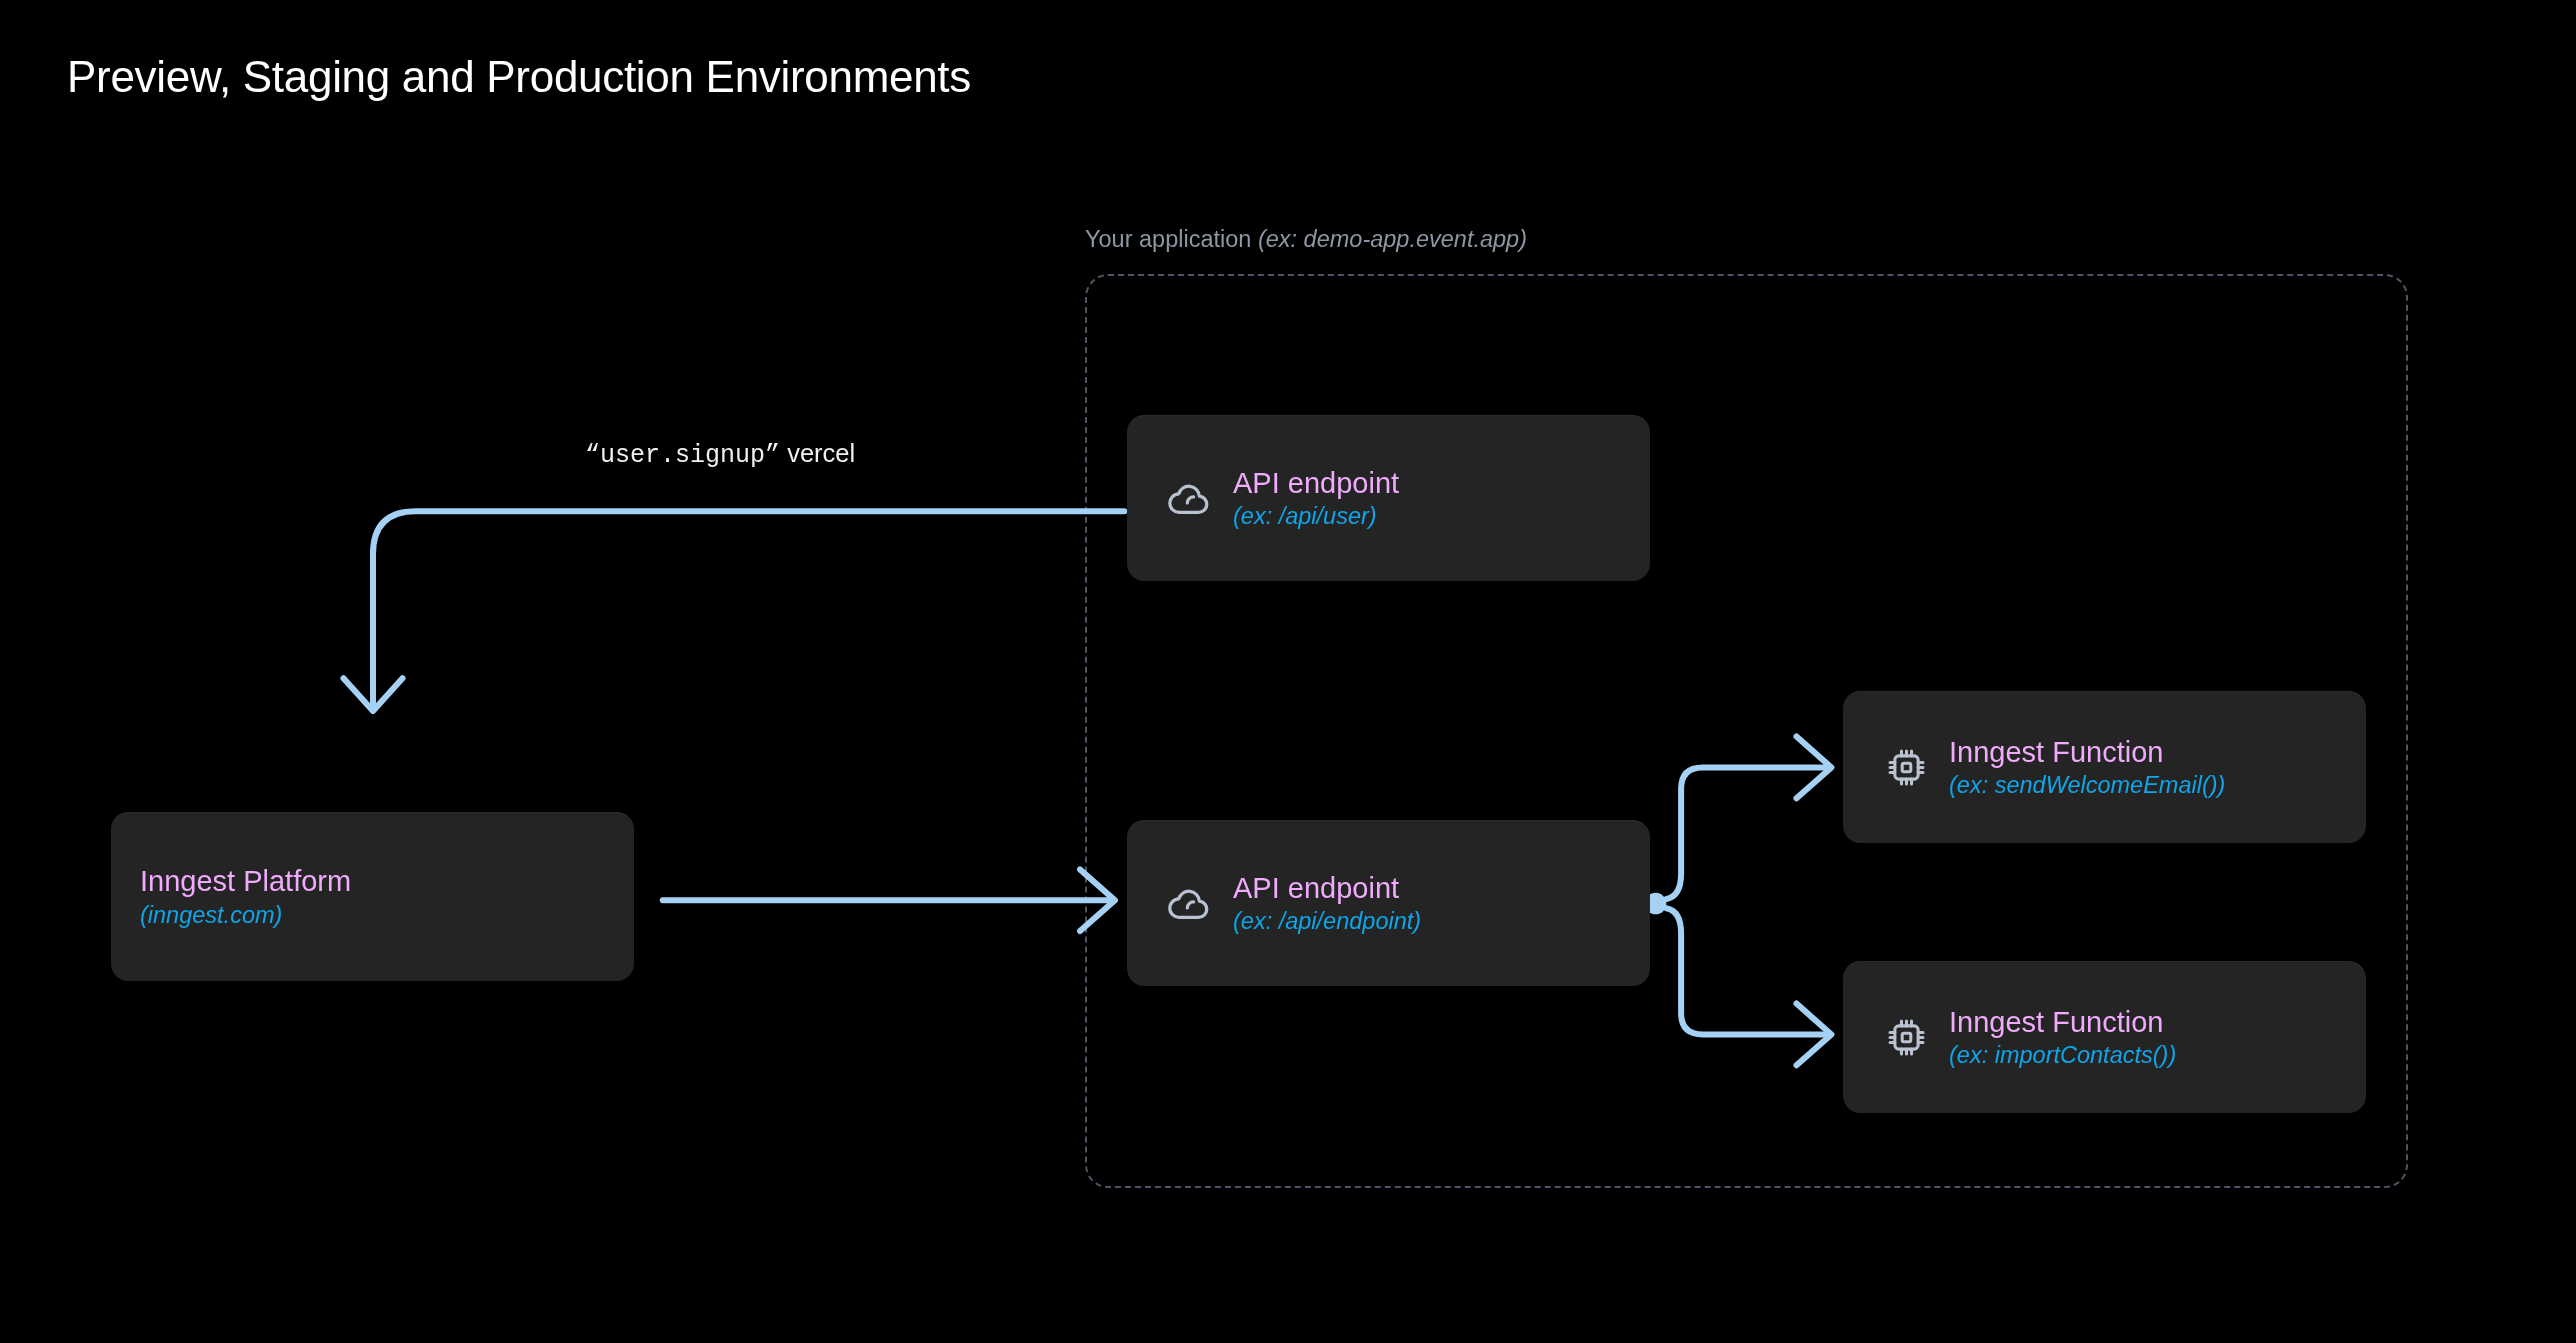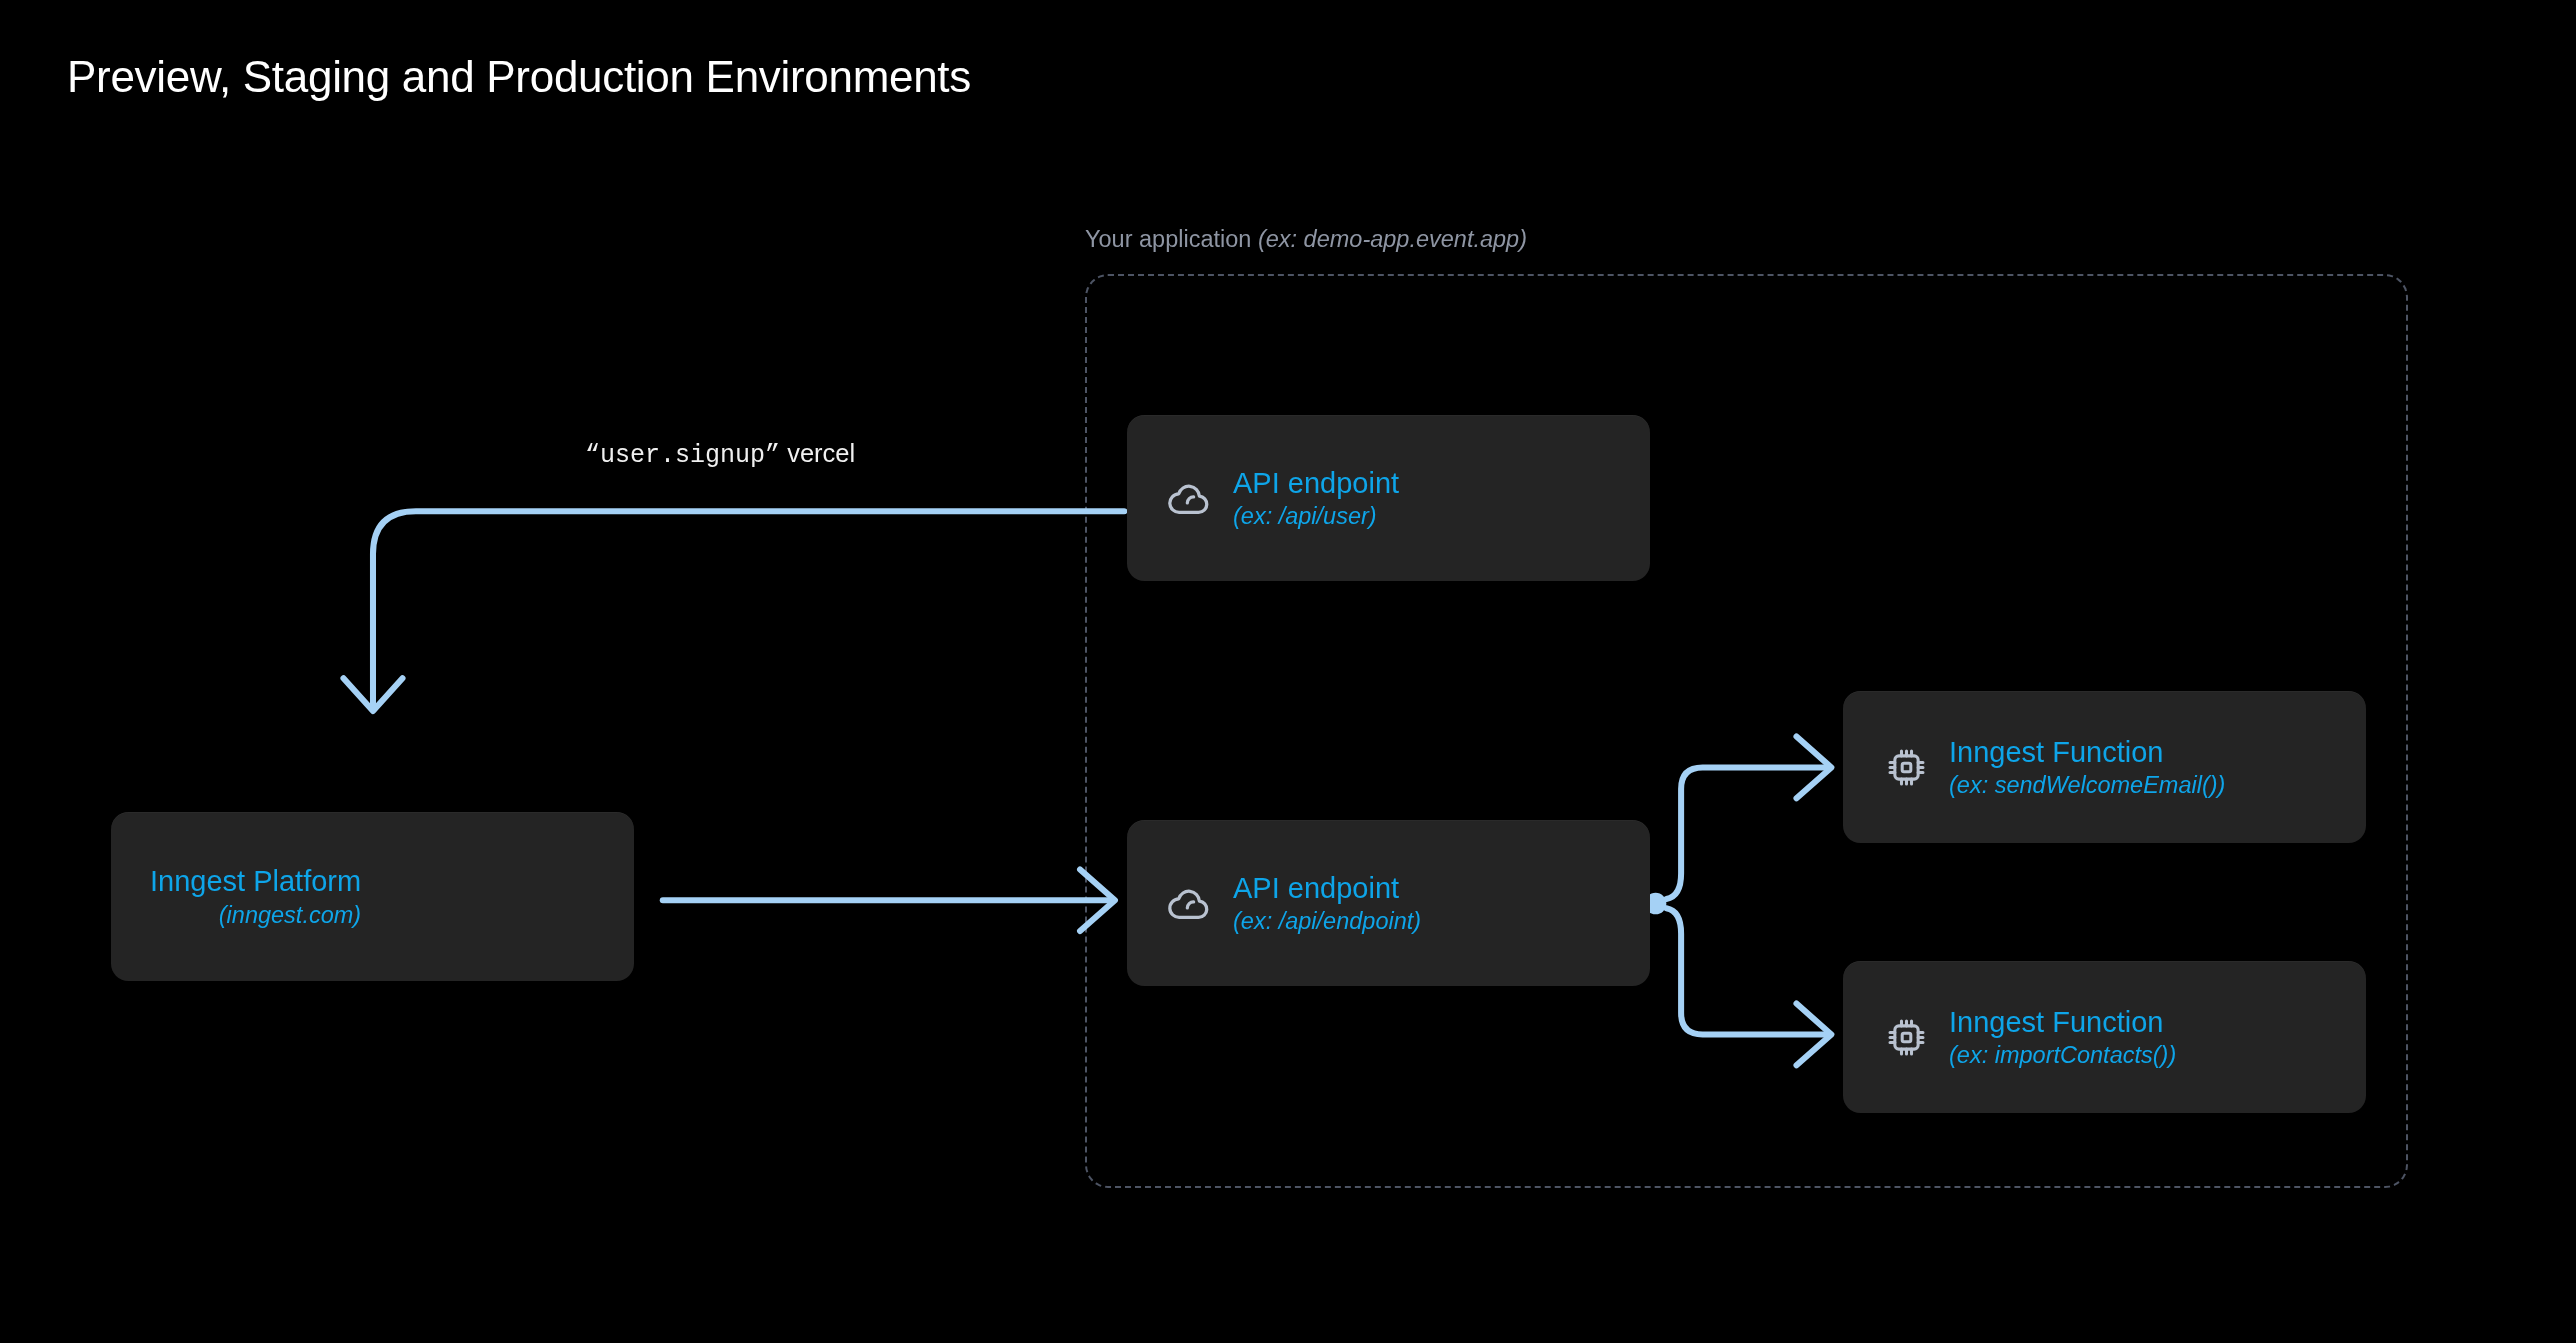--- a/index.html
+++ b/index.html
@@ -87,31 +87,31 @@
   }
   .node .node-text {
     display: flex;
     flex-direction: column;
     justify-content: center;
     line-height: 1.12;
   }
   .node .node-title {
     font-size: 29px;
     font-weight: 400;
-    color: #0ea5e9;
+    color: #f0abfc;
     white-space: nowrap;
   }
   .node .node-sub {
     font-size: 23.5px;
     font-style: italic;
     color: #0ea5e9;
     white-space: nowrap;
     margin-top: 4px;
   }
-  .node.no-icon .node-text { margin-left: 39px; align-items: flex-end; }
+  .node.no-icon .node-text { margin-left: 29px; }
 
   
   #node-api-user      { left: 1127px; top: 415px;  width: 523px; height: 166px; }
   #node-api-inngest   { left: 1127px; top: 820px; width: 523px; height: 166px; }
   #node-fn-welcome    { left: 1843px; top: 691px; width: 523px; height: 152px; }
   #node-fn-contacts   { left: 1843px; top: 961px; width: 523px; height: 152px; }
   #node-platform      { left: 111px;  top: 812px; width: 523px; height: 169px; }
 
   
   .event-label {

